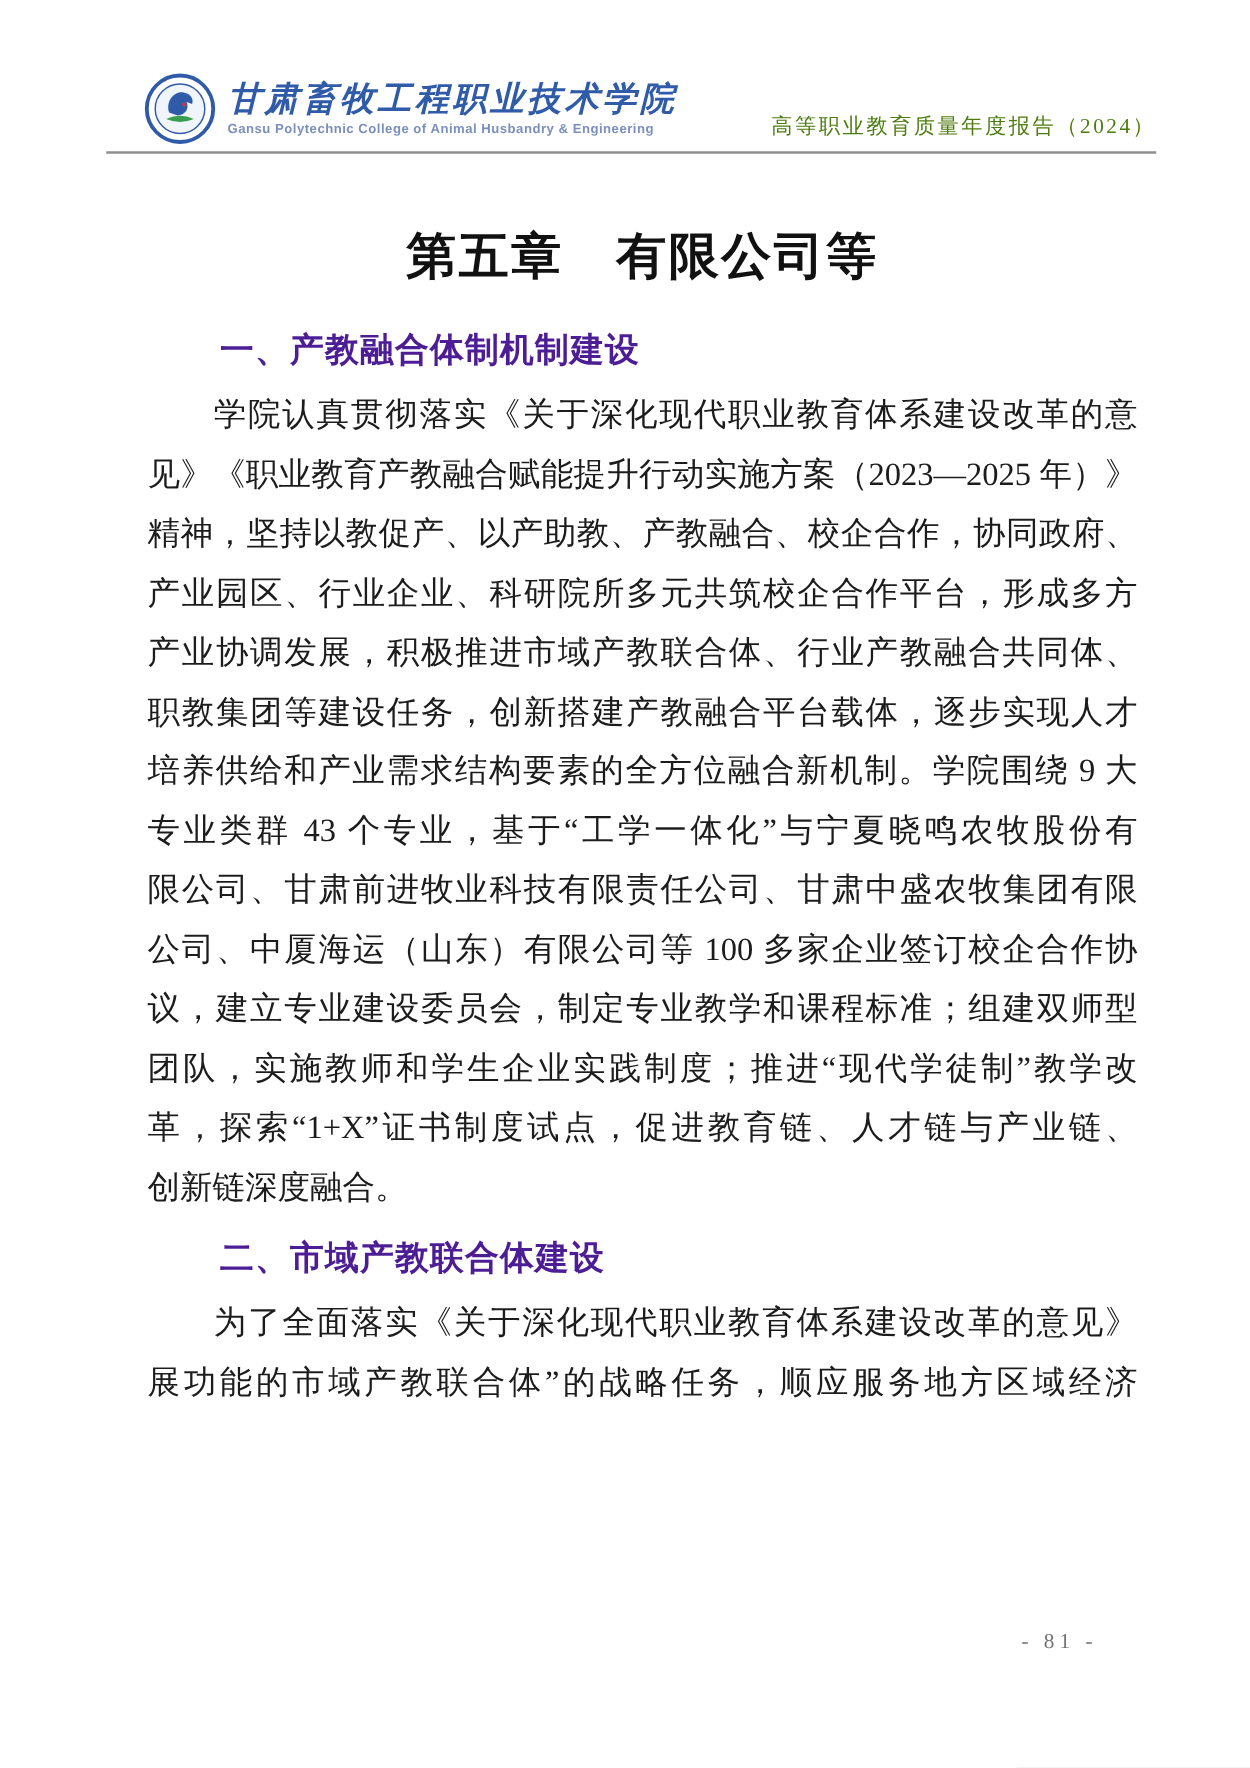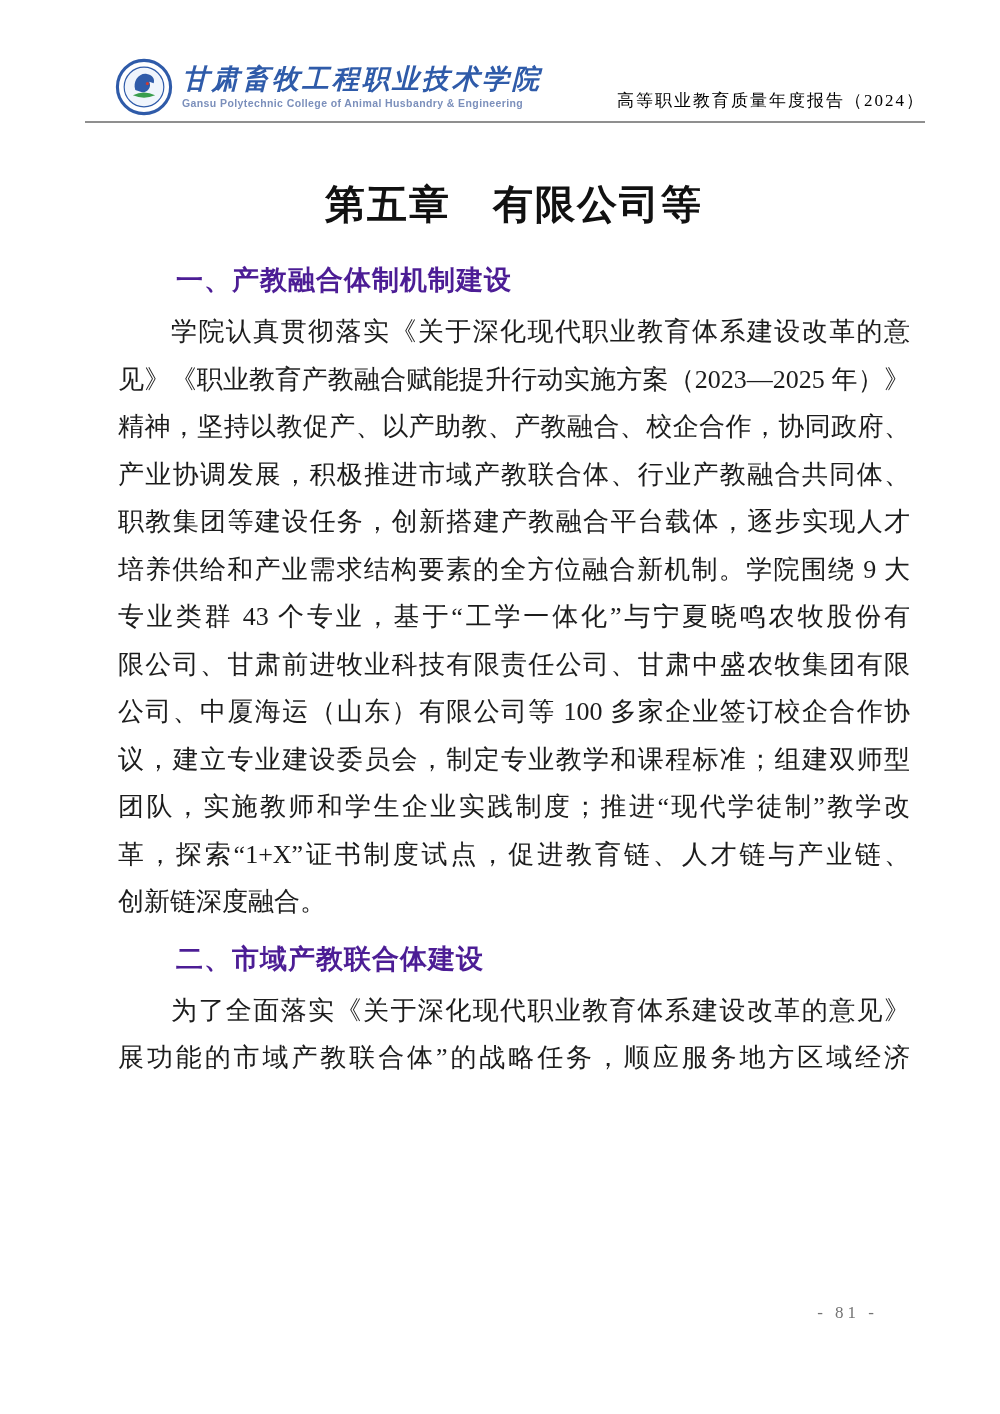--- a/index.html
+++ b/index.html
@@ -51,21 +51,21 @@
   .school-name-en {
     font-family: "Liberation Sans", "DejaVu Sans", sans-serif;
     font-size: 10.5px;
     font-weight: bold;
     color: var(--logo-en-blue, #7b8fbb);
     letter-spacing: 0.4px;
     white-space: nowrap;
   }
   .report-title {
     font-size: 17px;
-    color: #000000;
+    color: #4d7c0f;
     letter-spacing: 2px;
     padding-bottom: 4px;
     white-space: nowrap;
   }
 
   
   .content {
     position: absolute;
     left: 118px;
     top: 120px;
@@ -141,20 +141,21 @@
   <main class="content">
 
     <h1 class="chapter-title">第五章　有限公司等</h1>
 
     <section>
       <h2 class="section-heading">一、产教融合体制机制建设</h2>
       <div class="para">
         <div class="line indent">学院认真贯彻落实《关于深化现代职业教育体系建设改革的意</div>
         <div class="line">见》《职业教育产教融合赋能提升行动实施方案（2023—2025 年）》</div>
         <div class="line">精神，坚持以教促产、以产助教、产教融合、校企合作，协同政府、</div>
+        <div class="line">产业园区、行业企业、科研院所多元共筑校企合作平台，形成多方</div>
         <div class="line">产业协调发展，积极推进市域产教联合体、行业产教融合共同体、</div>
         <div class="line">职教集团等建设任务，创新搭建产教融合平台载体，逐步实现人才</div>
         <div class="line">培养供给和产业需求结构要素的全方位融合新机制。学院围绕 9 大</div>
         <div class="line">专业类群 43 个专业，基于“工学一体化”与宁夏晓鸣农牧股份有</div>
         <div class="line">限公司、甘肃前进牧业科技有限责任公司、甘肃中盛农牧集团有限</div>
         <div class="line">公司、中厦海运（山东）有限公司等 100 多家企业签订校企合作协</div>
         <div class="line">议，建立专业建设委员会，制定专业教学和课程标准；组建双师型</div>
         <div class="line">团队，实施教师和学生企业实践制度；推进“现代学徒制”教学改</div>
         <div class="line">革，探索“1+X”证书制度试点，促进教育链、人才链与产业链、</div>
         <div class="line last">创新链深度融合。</div>

